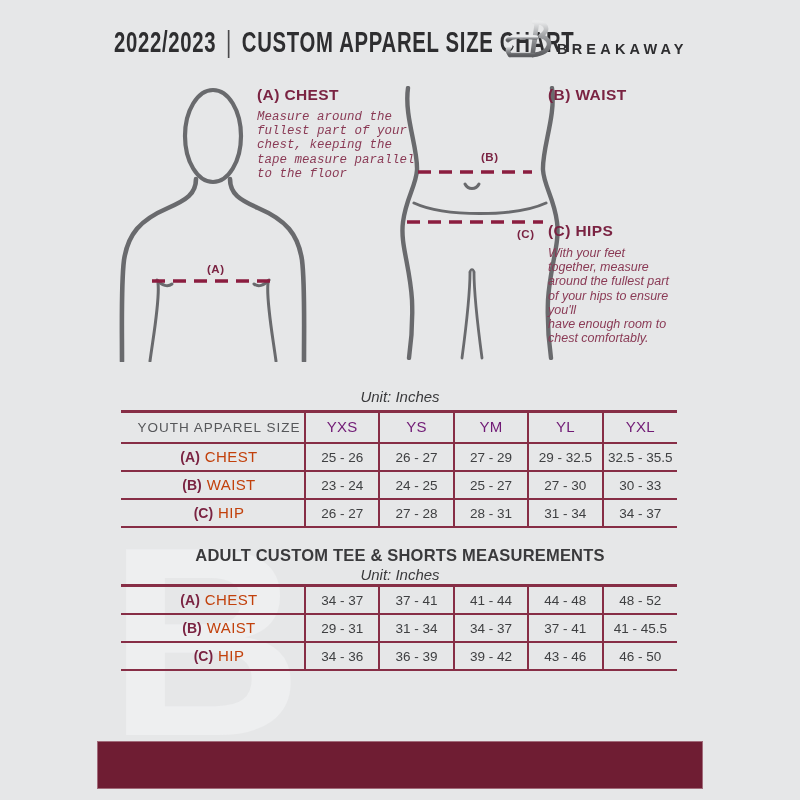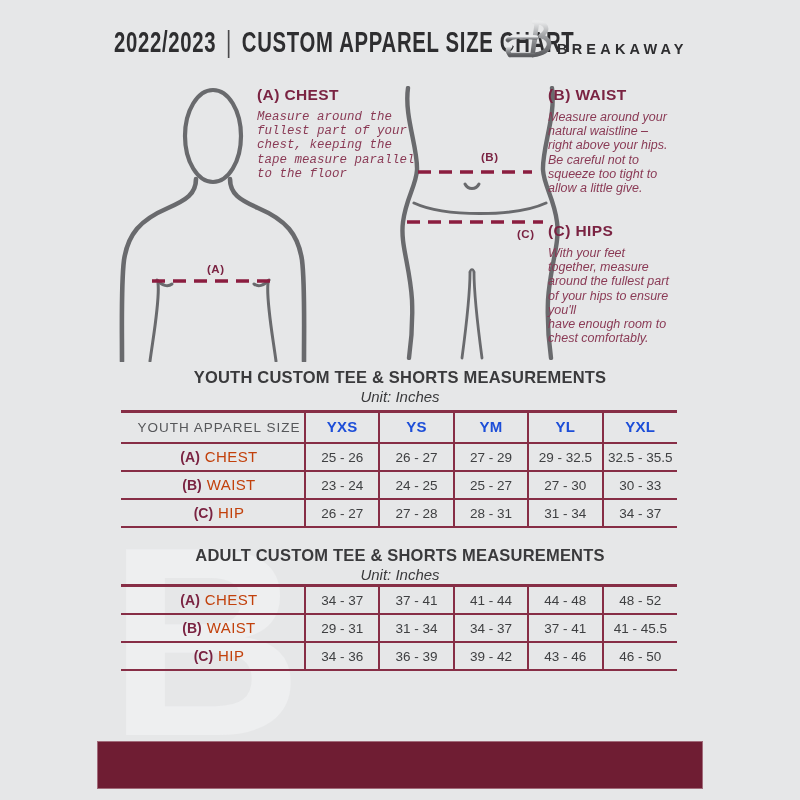--- a/index.html
+++ b/index.html
@@ -38,21 +38,21 @@
     position:absolute;left:121px;width:556px;border-collapse:collapse;table-layout:fixed;
     z-index:2;border-top:3px solid #872e46;border-bottom:2px solid #872e46;
   }
   table.size-table tr{border-bottom:2px solid #872e46;}
   table.size-table tr:last-child{border-bottom:none;}
   td.label-cell{padding-left:14px;text-align:center;vertical-align:middle;}
   td.size-cell,td.val-cell{border-left:2px solid #872e46;text-align:center;vertical-align:middle;}
   .hdr-row{height:31px;}
   .data-row{height:28px;}
   .col-title{font-size:13.5px;color:#56575a;letter-spacing:1px;}
-  .size-name{font-size:15px;font-weight:bold;color:#1d4ed8;letter-spacing:.3px;}
+  .size-name{font-size:15px;font-weight:normal;color:#701a75;letter-spacing:.3px;}
   .row-key{font-size:14px;font-weight:bold;color:#7a2342;margin-right:5px;}
   .row-label{font-size:15px;color:#c2410c;letter-spacing:.4px;}
   .val{font-size:13.5px;color:#3f4042;}
   
   .footer-bar{position:absolute;left:97px;top:741px;width:606px;height:48px;
     background:#6f1d33;border:1px solid rgba(255,255,255,.35);box-sizing:border-box;z-index:2;}
 </style>
 </head>
 <body>
 
@@ -115,41 +115,32 @@
   <div class="guide-heading" style="left:257px;top:86px;">(A) CHEST</div>
   <div class="guide-text" style="left:257px;top:110px;font-family:Liberation Mono, monospace;">
     <div>Measure around the</div>
     <div>fullest part of your</div>
     <div>chest, keeping the</div>
     <div>tape measure parallel</div>
     <div>to the floor</div>
   </div>
 
   <div class="guide-heading" style="left:548px;top:86px;">(B) WAIST</div>
-  <div class="guide-text" style="left:548px;top:110px;">
-    <div>Measure around your</div>
-    <div>natural waistline –</div>
-    <div>right above your hips.</div>
-    <div>Be careful not to</div>
-    <div>squeeze too tight to</div>
-    <div>allow a little give.</div>
-  </div>
 
   <div class="guide-heading" style="left:548px;top:222px;">(C) HIPS</div>
   <div class="guide-text" style="left:548px;top:246px;">
     <div>With your feet</div>
     <div>together, measure</div>
     <div>around the fullest part</div>
     <div>of your hips to ensure</div>
     <div>you'll</div>
     <div>have enough room to</div>
     <div>chest comfortably.</div>
   </div>
 
-  <div class="section-title" style="top:368px;">YOUTH CUSTOM TEE &amp; SHORTS MEASUREMENTS</div>
   <div class="section-unit" style="top:388px;">Unit: Inches</div>
 
   <table class="size-table" style="top:410px;">
     <colgroup>
         <col style="width:184px">
         <col>
         <col>
         <col>
         <col>
         <col>

